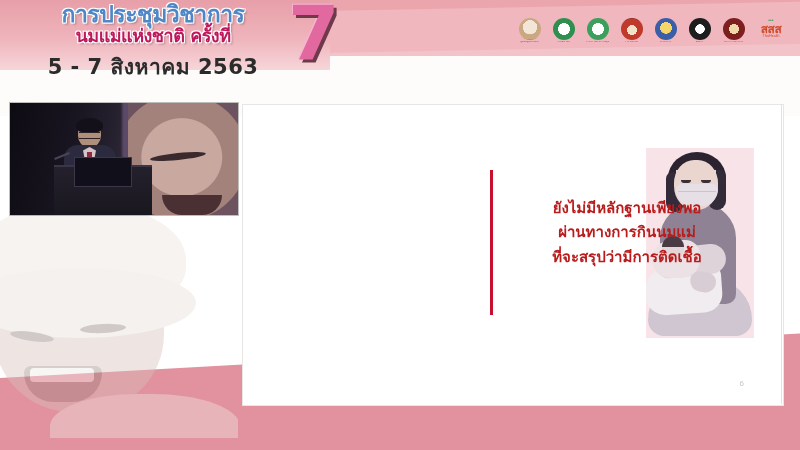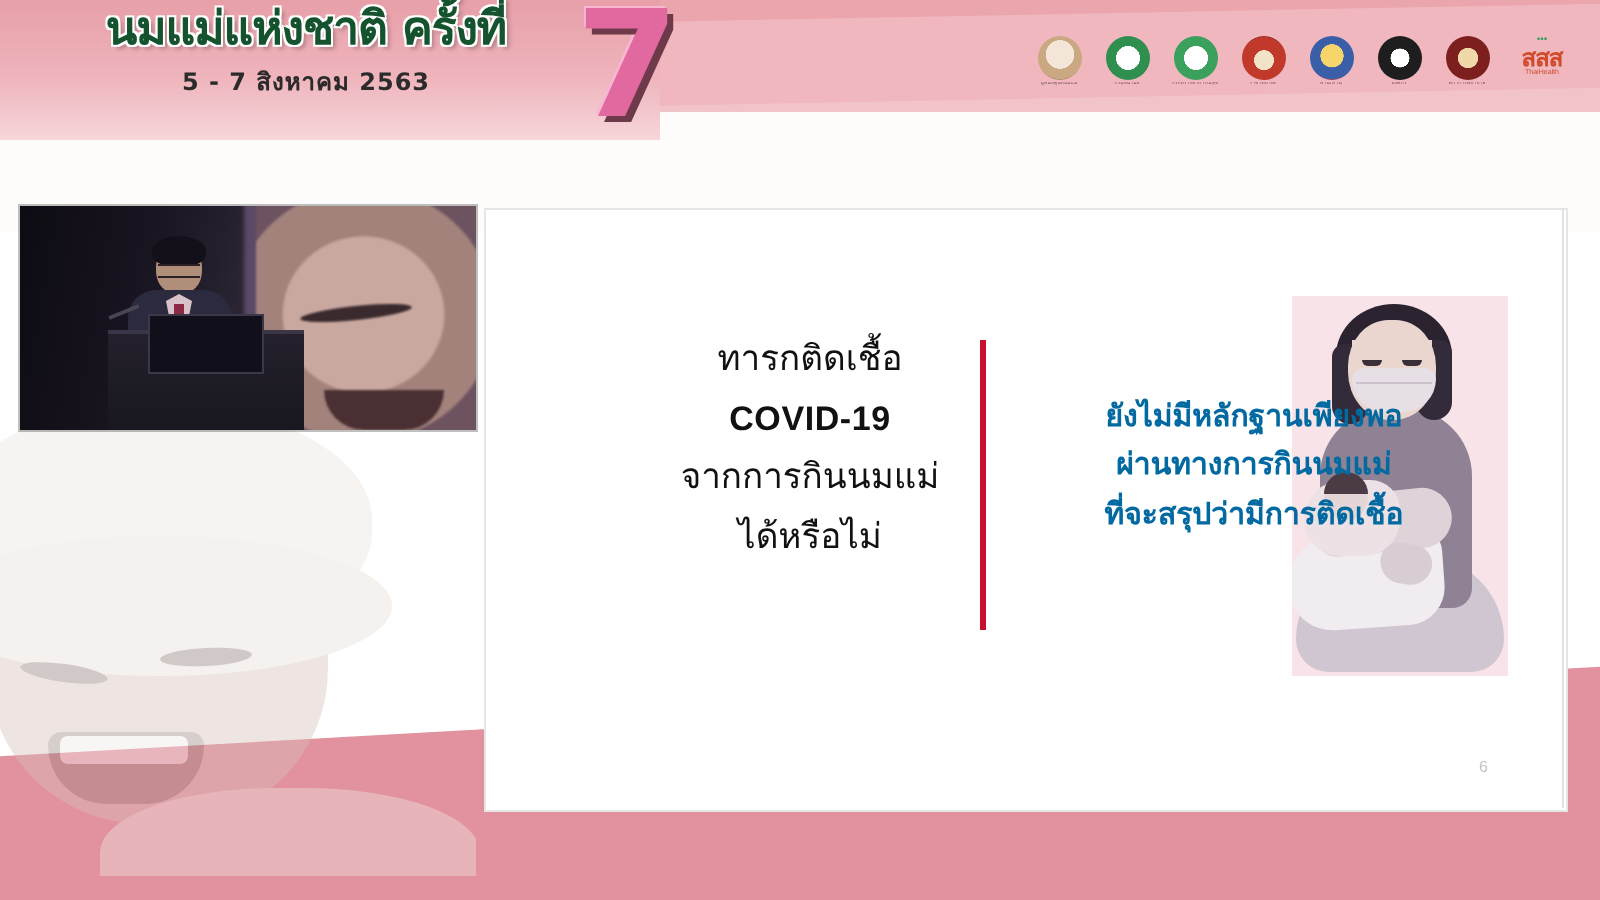--- a/index.html
+++ b/index.html
@@ -94,37 +94,37 @@
     text-shadow:
        1px 1px 0 #ffffff,
       -1px 1px 0 #ffffff,
        1px -1px 0 #ffffff,
       -1px -1px 0 #ffffff,
        2px 2px 2px rgba(60,40,40,.35);
     white-space: nowrap;
   }
   .title-line2 {
     font-family: "DejaVu Sans", sans-serif;
-    font-size: 23px;
+    font-size: 18px;
     font-weight: bold;
-    color: #14532d;
+    color: #be185d;
     line-height: 1.05;
     letter-spacing: -0.5px;
     margin-top: 1px;
     text-shadow:
        1px 1px 0 #ffffff,
       -1px 1px 0 #ffffff,
        1px -1px 0 #ffffff,
       -1px -1px 0 #ffffff,
        2px 2px 2px rgba(60,40,40,.35);
     white-space: nowrap;
   }
   .title-date {
     font-family: "DejaVu Sans", sans-serif;
-    font-size: 12px;
+    font-size: 21px;
     font-weight: bold;
     color: #2b2b2b;
     margin-top: 4px;
     letter-spacing: 0.5px;
     white-space: nowrap;
   }
 
   .edition-number {
     position: absolute;
     left: 288px;
@@ -444,21 +444,21 @@
   .answer-block {
     position: absolute;
     left: 500px;
     top: 196px;
     width: 254px;
     text-align: center;
     z-index: 10;
     font-family: "DejaVu Sans", sans-serif;
     font-size: 15px;
     font-weight: bold;
-    color: #0369a1;
+    color: #b91c1c;
     line-height: 1.62;
     white-space: nowrap;
   }
 
   
   .illus {
     position: absolute;
     left: 646px;
     top: 148px;
     width: 108px;
@@ -643,20 +643,21 @@
     <div class="bw-eye-r"></div>
     <div class="bw-mouth"></div>
     <div class="bw-teeth"></div>
     <div class="bw-body"></div>
   </div>
 
   <div class="content-card"></div>
   <div class="divider-vert"></div>
 
   <div class="title-block">
+    <div class="title-line1">การประชุมวิชาการ</div>
     <div class="title-line2">นมแม่แห่งชาติ ครั้งที่</div>
     <div class="title-date">5 - 7 สิงหาคม 2563</div>
   </div>
 
   <div class="edition-number">7</div>
 
 
   <div class="logo-row">
     <div class="logo lg-1">
       <span class="mark"></span>
@@ -703,26 +704,20 @@
       <div class="sp-glasses"></div>
       <div class="sp-body"></div>
       <div class="sp-shirt"></div>
       <div class="sp-tie"></div>
     </div>
     <div class="sp-mic"></div>
     <div class="sp-podium"></div>
     <div class="sp-laptop"></div>
   </div>
 
-  <div class="question-block">
-    <div>ทารกติดเชื้อ</div>
-    <div class="q-covid">COVID-19</div>
-    <div>จากการกินนมแม่</div>
-    <div>ได้หรือไม่</div>
-  </div>
 
   <div class="red-rule"></div>
 
   <div class="illus">
     <div class="il-legL"></div>
     <div class="il-legR"></div>
     <div class="il-lap"></div>
     <div class="il-body"></div>
     <div class="il-hair"></div>
     <div class="il-hair-side"></div>

